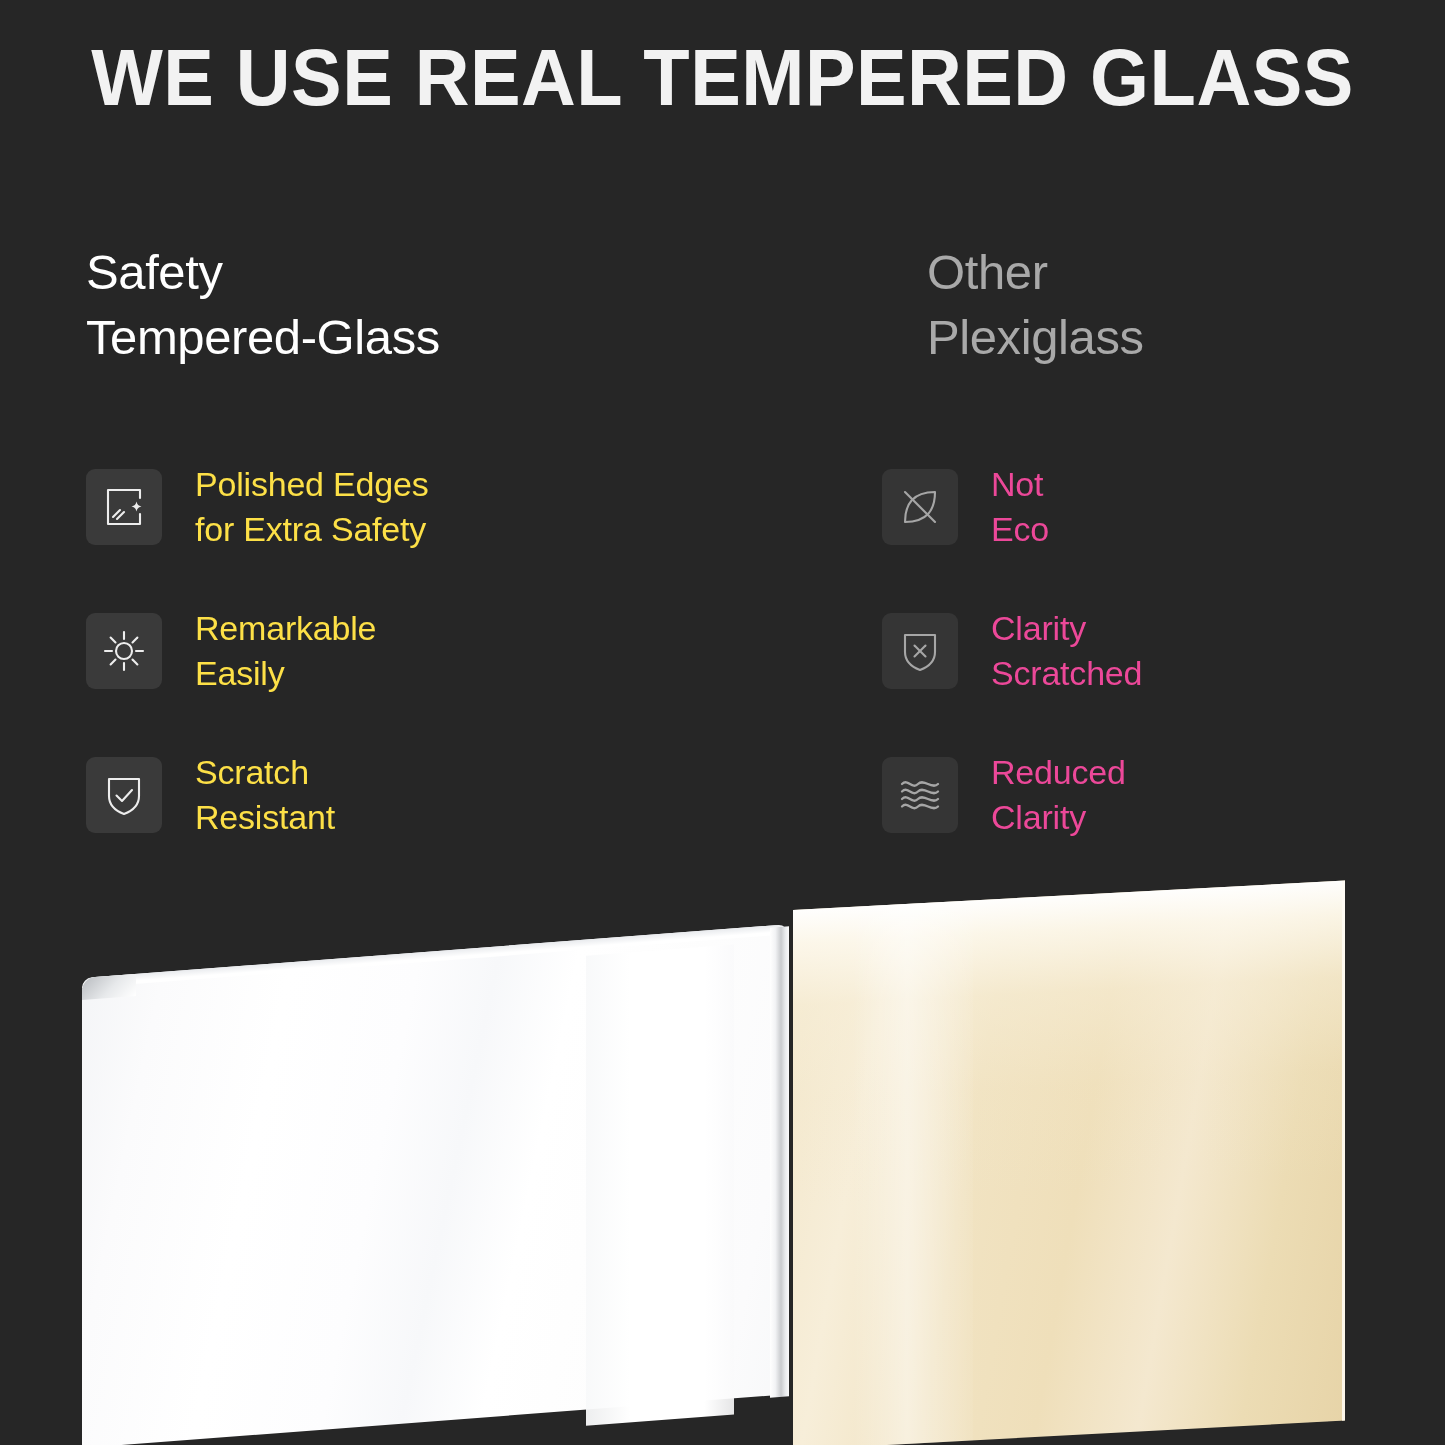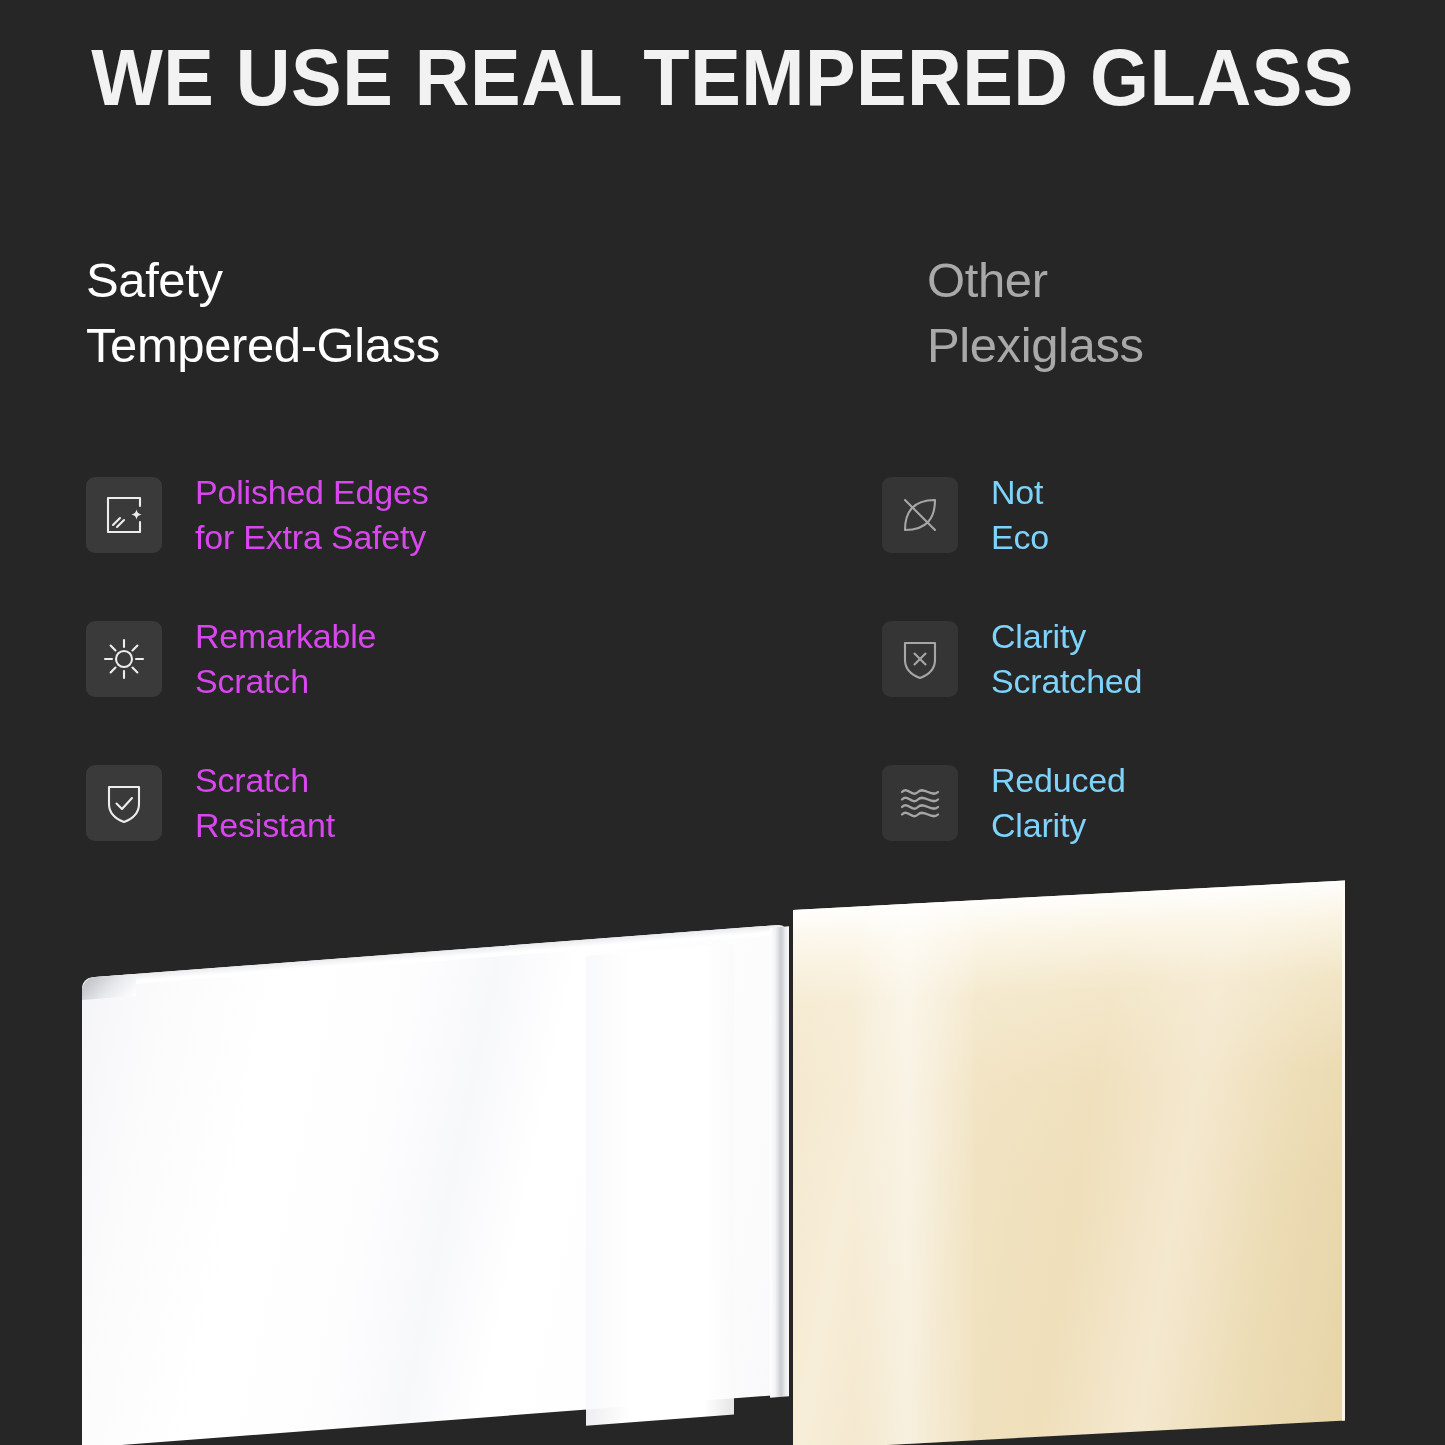--- a/index.html
+++ b/index.html
@@ -31,21 +31,21 @@
     letter-spacing: 0.5px;
     line-height: 1;
     white-space: nowrap;
     transform: scaleX(0.96);
     transform-origin: 50% 50%;
   }
 
   
   .column {
     position: absolute;
-    top: 248px;
+    top: 240px;
   }
   #col-safety { left: 86px; width: 740px; }
   #col-other  { left: 882px; width: 500px; }
 
   .col-heading {
     font-family: "Liberation Sans", sans-serif;
     font-weight: normal;
     font-size: 49px;
     line-height: 65px;
     letter-spacing: -0.4px;
@@ -80,22 +80,22 @@
   #col-other .feature-icon { background: #353535; }
 
   .feature-label {
     margin-left: 33px;
     font-family: "Liberation Sans", sans-serif;
     font-size: 34px;
     line-height: 45px;
     letter-spacing: -0.2px;
     white-space: pre-line;
   }
-  #col-safety .feature-label { color: #d946ef; }
-  #col-other  .feature-label { color: #7dd3fc; }
+  #col-safety .feature-label { color: #fde047; }
+  #col-other  .feature-label { color: #ec4899; }
 
   
   #photo {
     position: absolute;
     left: 0;
     top: 838px;
     width: 1445px;
     height: 607px;
     overflow: hidden;
   }
@@ -239,21 +239,21 @@
               <path d="M23 35 V42"></path>
             <path d="M4 23 H11"></path>
               <path d="M35 23 H42"></path>
             <path d="M9.6 9.6 L14.5 14.5"></path>
               <path d="M31.5 31.5 L36.4 36.4"></path>
             <path d="M36.4 9.6 L31.5 14.5"></path>
               <path d="M14.5 31.5 L9.6 36.4"></path>
           </svg>
         </span>
         <span class="feature-label">Remarkable
-Scratch</span>
+Easily</span>
       </div>
 
       <div class="feature-row">
         <span class="feature-icon">
           <svg width="46" height="46" viewBox="0 0 46 46" fill="none" stroke="#ededed" stroke-width="2.1" stroke-linecap="round" stroke-linejoin="round">
             <path d="M8 7 H38 V24 C38 33 31 39 23 42 C15 39 8 33 8 24 Z"></path>
             <path d="M15.5 23.5 L21 29 L31 18"></path>
           </svg>
         </span>
         <span class="feature-label">Scratch

